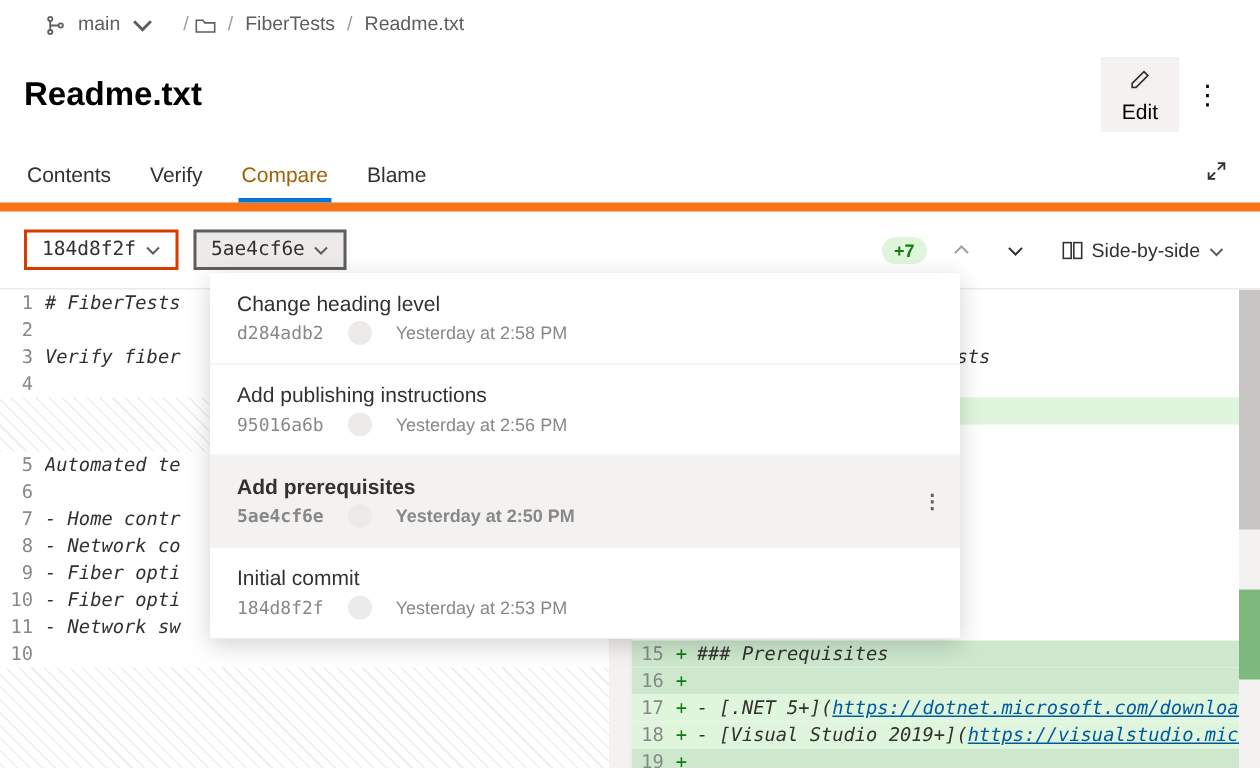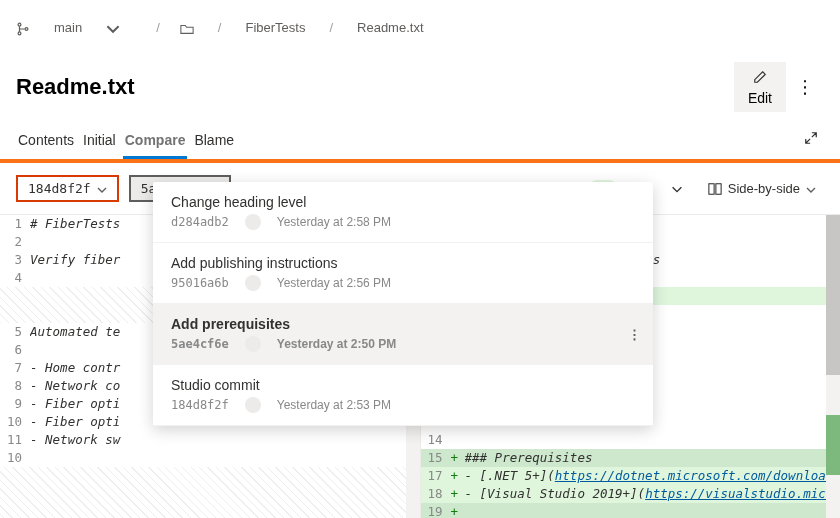--- a/index.html
+++ b/index.html
@@ -1,44 +1,44 @@
 <!DOCTYPE html>
 <html><head>
 <meta charset="utf-8">
 <style>
 * { box-sizing: border-box; margin: 0; padding: 0; }
 body { font-family: "Segoe UI", -apple-system, sans-serif; font-size: 13px; color: #323130; background: #fff; width: 840px; height: 518px; overflow: hidden; }
-.breadcrumb { display: flex; align-items: center; gap: 24px; padding: 20px 16px; color: #605e5c; font-size: 13px; }
+.breadcrumb { display: flex; align-items: center; gap: 8px; padding: 8px 16px; color: #605e5c; font-size: 13px; margin-left: 14px; }
 .breadcrumb svg { width: 14px; height: 14px; }
 .page-title { font-size: 22px; font-weight: 600; padding: 6px 16px 12px; color: #000; display: flex; align-items: center; }
 .edit-btn { margin-left: auto; display: flex; align-items: center; gap: 6px; background: #f3f2f1; border: none; padding: 6px 14px; font-size: 14px; cursor: pointer; flex-direction: column; }
 .more-btn { background: none; border: none; padding: 6px 10px; cursor: pointer; font-size: 18px; }
-.tabs { display: flex; gap: 5px; padding: 0 16px; border-bottom: 4px solid #f97316; position: relative; }
+.tabs { display: flex; gap: 22px; padding: 0 16px; border-bottom: 6px solid #f97316; position: relative; }
 .tab { padding: 8px 2px; cursor: pointer; color: #323130; font-size: 14px; }
-.tab.active { border-bottom: 3px solid #0078d4; color: #737373; font-weight: 700; }
+.tab.active { border-bottom: 3px solid #0078d4; color: #a16207; font-weight: 400; }
 .expand-icon { margin-left: auto; padding: 6px; cursor: pointer; }
 .toolbar { display: flex; align-items: center; gap: 10px; padding: 12px 16px; }
 .commit-picker { display: flex; align-items: center; gap: 6px; padding: 4px 10px; font-family: "Consolas", monospace; font-size: 13px; cursor: pointer; }
 .highlight-red { border: 2px solid #d83b01; }
 .highlight-grey { background: #edebe9; border: 2px solid #605e5c; }
 .spacer { flex: 1; }
 .badge { background: #dff6dd; color: #107c10; border-radius: 10px; padding: 2px 8px; font-size: 12px; font-weight: 600; }
 .nav-arrow { background: none; border: none; padding: 6px; cursor: pointer; color: #605e5c; }
 .view-mode { display: flex; align-items: center; gap: 6px; padding: 4px 8px; cursor: pointer; }
 .diff-container { display: flex; height: 320px; border-top: 1px solid #edebe9; position: relative; }
 .diff-pane { flex: 1; overflow: hidden; font-family: "Consolas", monospace; font-size: 12.5px; position: relative; }
 .diff-line { display: flex; min-height: 18px; line-height: 18px; white-space: pre; }
 .line-no { width: 30px; text-align: right; color: #888; padding-right: 8px; flex-shrink: 0; }
 .line-txt { flex: 1; overflow: hidden; font-style: italic; }
 .hatch { background-image: repeating-linear-gradient(45deg, #eee 0, #eee 1px, transparent 1px, transparent 6px); height: 36px; }
 .add { background: #dff6dd; }
 .add-strong { background: #cde8cd; }
 .marker { width: 14px; text-align: left; color: #107c10; flex-shrink: 0; }
 .marker.plus::before { content: "+"; }
-.dropdown { position: absolute; top: 182px; left: 153px; width: 500px; background: #fff; box-shadow: 0 4px 16px rgba(0,0,0,0.18); border-radius: 2px; z-index: 10; }
+.dropdown { position: absolute; top: 182px; left: 140px; width: 500px; background: #fff; box-shadow: 0 4px 16px rgba(0,0,0,0.18); border-radius: 2px; z-index: 10; }
 .dropdown-item { padding: 12px 18px; border-bottom: 1px solid #f3f2f1; cursor: pointer; }
 .dropdown-item.selected { background: #f3f2f1; position: relative; font-weight: bold; }
 .dropdown-item-title { font-size: 14px; color: #323130; margin-bottom: 4px; }
 .dropdown-item-meta { display: flex; align-items: center; gap: 16px; font-size: 12px; color: #888; font-family: "Consolas", monospace; }
 .dropdown-item-meta .time { font-family: "Segoe UI", sans-serif; }
 .avatar-sm { width: 16px; height: 16px; border-radius: 50%; background: #edebe9; display: inline-block; }
 .item-more { position: absolute; right: 12px; top: 50%; transform: translateY(-50%); color: #605e5c; }
 .scroll-thumb { position: absolute; right: 0; width: 14px; background: #c8c6c4; }
 .diff-scroll { position: absolute; right: 0; top: 0; bottom: 0; width: 14px; background: #f3f2f1; }
 .diff-scroll .mark-add { position: absolute; left: 0; right: 0; background: #7db97d; }
@@ -77,21 +77,21 @@
         </svg></span>
     <span>Edit</span>
   </button>
   <button class="more-btn">
     <span>⋮</span>
   </button>
 </div>
 
 <div class="tabs">
   <div class="tab">Contents</div>
-  <div class="tab">Initial</div>
+  <div class="tab">Verify</div>
   <div class="tab active">Compare</div>
   <div class="tab">Blame</div>
   <div class="expand-icon"><svg width="14" height="14" viewBox="0 0 16 16" fill="none" stroke="#323130" stroke-width="1.4">
         <path d="M2 9v5h5M14 7V2H9M2 14L7 9M14 2L9 7"></path>
       </svg></div>
 </div>
 
 <div class="toolbar">
   <div class="commit-picker highlight-red">
     <span>184d8f2f</span>
@@ -155,20 +155,21 @@
       <div class="diff-line add"><span class="line-no"></span><span class="marker"></span><span class="line-txt"></span></div>
       <div class="diff-line"><span class="line-no"></span><span class="marker"></span><span class="line-txt">e units:</span></div>
       <div class="diff-line"><span class="line-no"></span><span class="marker"></span><span class="line-txt"></span></div>
       <div class="diff-line"><span class="line-no"></span><span class="marker"></span><span class="line-txt"></span></div>
       <div class="diff-line"><span class="line-no"></span><span class="marker"></span><span class="line-txt"></span></div>
       <div class="diff-line"><span class="line-no"></span><span class="marker"></span><span class="line-txt"></span></div>
       <div class="diff-line"><span class="line-no"></span><span class="marker"></span><span class="line-txt"></span></div>
       <div class="diff-line"><span class="line-no"></span><span class="marker"></span><span class="line-txt"></span></div>
       <div class="diff-line"><span class="line-no">14</span><span class="marker "></span><span class="line-txt"></span></div>
       <div class="diff-line add add-strong"><span class="line-no">15</span><span class="marker plus"></span><span class="line-txt">### Prerequisites</span></div>
+      <div class="diff-line add add-strong"><span class="line-no">16</span><span class="marker plus"></span><span class="line-txt"></span></div>
       <div class="diff-line add"><span class="line-no">17</span><span class="marker plus"></span><span class="line-txt">- [.NET 5+](<span class="link">https://dotnet.microsoft.com/download</span>)</span></div>
       <div class="diff-line add"><span class="line-no">18</span><span class="marker plus"></span><span class="line-txt">- [Visual Studio 2019+](<span class="link">https://visualstudio.microsof</span></span></div>
       <div class="diff-line add add-strong"><span class="line-no">19</span><span class="marker plus"></span><span class="line-txt"></span></div>
       <div class="diff-scroll">
       <div class="mark-add" style="top:54px;height:22px;"></div>
       <div class="mark-add" style="top:200px;height:60px;"></div>
       <div class="scroll-thumb" style="top:0;height:160px;"></div>
     </div>
   </div>
 </div>
@@ -193,20 +194,20 @@
     <div class="dropdown-item selected">
       <div class="dropdown-item-title">Add prerequisites</div>
       <div class="dropdown-item-meta">
         <span>5ae4cf6e</span>
         <span class="avatar-sm"></span>
         <span class="time">Yesterday at 2:50 PM</span>
       </div>
       <span class="item-more">⋮</span>
     </div>
     <div class="dropdown-item">
-      <div class="dropdown-item-title">Studio commit</div>
+      <div class="dropdown-item-title">Initial commit</div>
       <div class="dropdown-item-meta">
         <span>184d8f2f</span>
         <span class="avatar-sm"></span>
         <span class="time">Yesterday at 2:53 PM</span>
       </div>
     </div>
   </div>
 
 </body></html>

